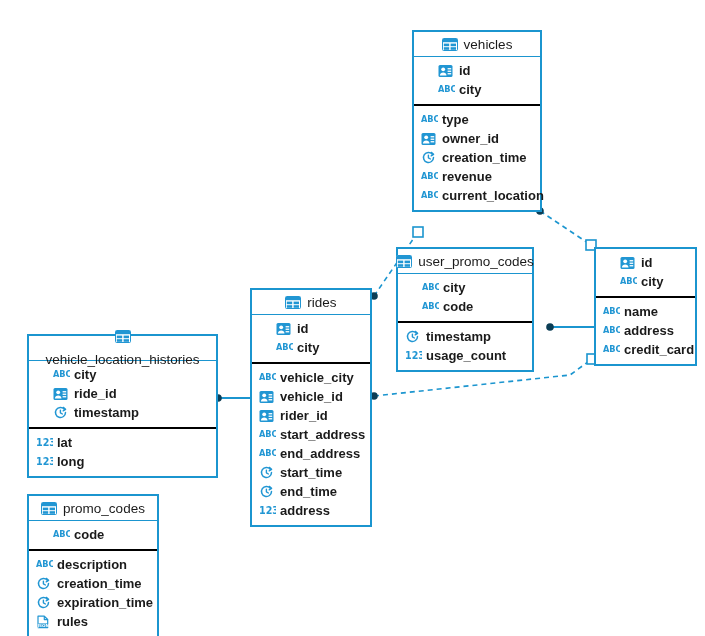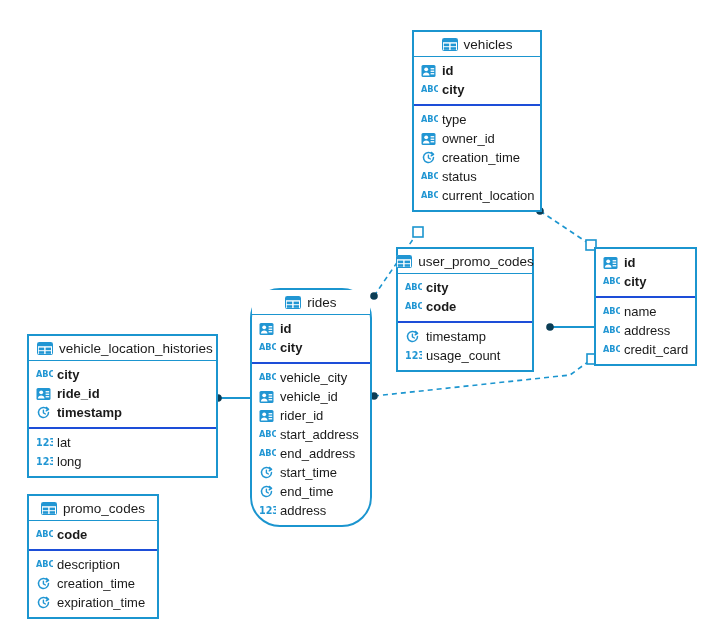--- a/index.html
+++ b/index.html
@@ -21,36 +21,36 @@
     height:25px;
     display:flex;align-items:center;justify-content:center;
     gap:6px;
     padding:0 8px;
     border-bottom:1px solid #1b95cf;
     background:#ffffff;
     font-size:13.5px;
     color:#1a1a1a;
     white-space:nowrap;
   }
-  .tbl-header.left{justify-content:flex-start;}
+  .tbl-header.left{justify-content:center;flex-direction:column;}
   .section{
     box-sizing:border-box;
     padding:4px 0 5px 0;
   }
-  .section.pk{border-bottom:2px solid #1d4ed8;}
+  .section.pk{border-bottom:2px solid #000000;padding-left:17px;}
   .field{
     display:flex;align-items:center;gap:6px;
     padding:0 7px;
     height:19px;
     font-size:13px;
     color:#1a1a1a;
     white-space:nowrap;
   }
   .field.bold .fname{font-weight:bold;}
-  .fname{line-height:19px;}
+  .fname{line-height:19px;font-weight:bold;}
 
   
   .ic{
     width:15px;height:14px;flex:0 0 15px;
     display:inline-block;position:relative;
   }
   .ic svg{display:block;}
 
   
   .ic-table{width:16px;height:13px;flex:0 0 16px;}
@@ -142,21 +142,21 @@
             </svg>
           </span>
           <span class="fname">creation_time</span>
         </div>
         <div class="field">
           <span class="ic">
             <svg width="17" height="12" viewBox="0 0 17 12">
               <text x="0" y="9.3" font-family="DejaVu Sans, sans-serif" font-size="8.2" font-weight="bold" fill="#2196d3" letter-spacing="0">ABC</text>
             </svg>
           </span>
-          <span class="fname">status</span>
+          <span class="fname">revenue</span>
         </div>
         <div class="field">
           <span class="ic">
             <svg width="17" height="12" viewBox="0 0 17 12">
               <text x="0" y="9.3" font-family="DejaVu Sans, sans-serif" font-size="8.2" font-weight="bold" fill="#2196d3" letter-spacing="0">ABC</text>
             </svg>
           </span>
           <span class="fname">current_location</span>
         </div>
       </div>
@@ -258,21 +258,21 @@
         <div class="field">
           <span class="ic">
             <svg width="17" height="12" viewBox="0 0 17 12">
               <text x="0" y="9.3" font-family="DejaVu Sans, sans-serif" font-size="8.2" font-weight="bold" fill="#2196d3" letter-spacing="0">ABC</text>
             </svg>
           </span>
           <span class="fname">credit_card</span>
         </div>
       </div>
     </div>
-    <div class="table" style="left: 250px; top: 288px; width: 122px; border-radius: 30px;">
+    <div class="table" style="left: 250px; top: 288px; width: 122px;">
       <div class="tbl-header">
         <span class="ic ic-table">
           <svg width="16" height="13" viewBox="0 0 16 13">
             <rect x="0.5" y="0.5" width="15" height="12" rx="1" fill="#ffffff" stroke="#2196d3" stroke-width="1"></rect>
             <rect x="1" y="1" width="14" height="3.2" fill="#2196d3"></rect>
             <rect x="1.8" y="5.6" width="5.4" height="2.6" fill="#2196d3"></rect>
             <rect x="8.6" y="5.6" width="5.4" height="2.6" fill="#2196d3"></rect>
             <rect x="1.8" y="9.2" width="5.4" height="2.6" fill="#2196d3"></rect>
             <rect x="8.6" y="9.2" width="5.4" height="2.6" fill="#2196d3"></rect>
           </svg>
@@ -495,15 +495,26 @@
         <div class="field">
           <span class="ic">
             <svg width="15" height="14" viewBox="0 0 15 14">
               <path d="M11.3 3.2a5 5 0 1 0 1.2 3.3" fill="none" stroke="#2196d3" stroke-width="1.5" stroke-linecap="round"></path>
               <path d="M10.3 1.4l2.3 1.9-2.4 1.5" fill="none" stroke="#2196d3" stroke-width="1.4" stroke-linejoin="round" stroke-linecap="round"></path>
               <path d="M7.4 4.1v2.7l2 1.2" fill="none" stroke="#2196d3" stroke-width="1.4" stroke-linecap="round" stroke-linejoin="round"></path>
             </svg>
           </span>
           <span class="fname">expiration_time</span>
         </div>
+        <div class="field">
+          <span class="ic">
+            <svg width="15" height="14" viewBox="0 0 15 14">
+              <path d="M2 1.2h6.3l3.4 3.3v8.1H2z" fill="#ffffff" stroke="#2196d3" stroke-width="1.2" stroke-linejoin="round"></path>
+              <path d="M8.3 1.2v3.4h3.4" fill="none" stroke="#2196d3" stroke-width="1.2" stroke-linejoin="round"></path>
+              <rect x="2.6" y="8.4" width="9.2" height="4.6" fill="#2196d3"></rect>
+              <text x="7.2" y="12.3" text-anchor="middle" font-family="DejaVu Sans, sans-serif" font-size="4.1" font-weight="bold" fill="#ffffff">JSON</text>
+            </svg>
+          </span>
+          <span class="fname">rules</span>
+        </div>
       </div>
     </div>
   </div>
 
 </body></html>

